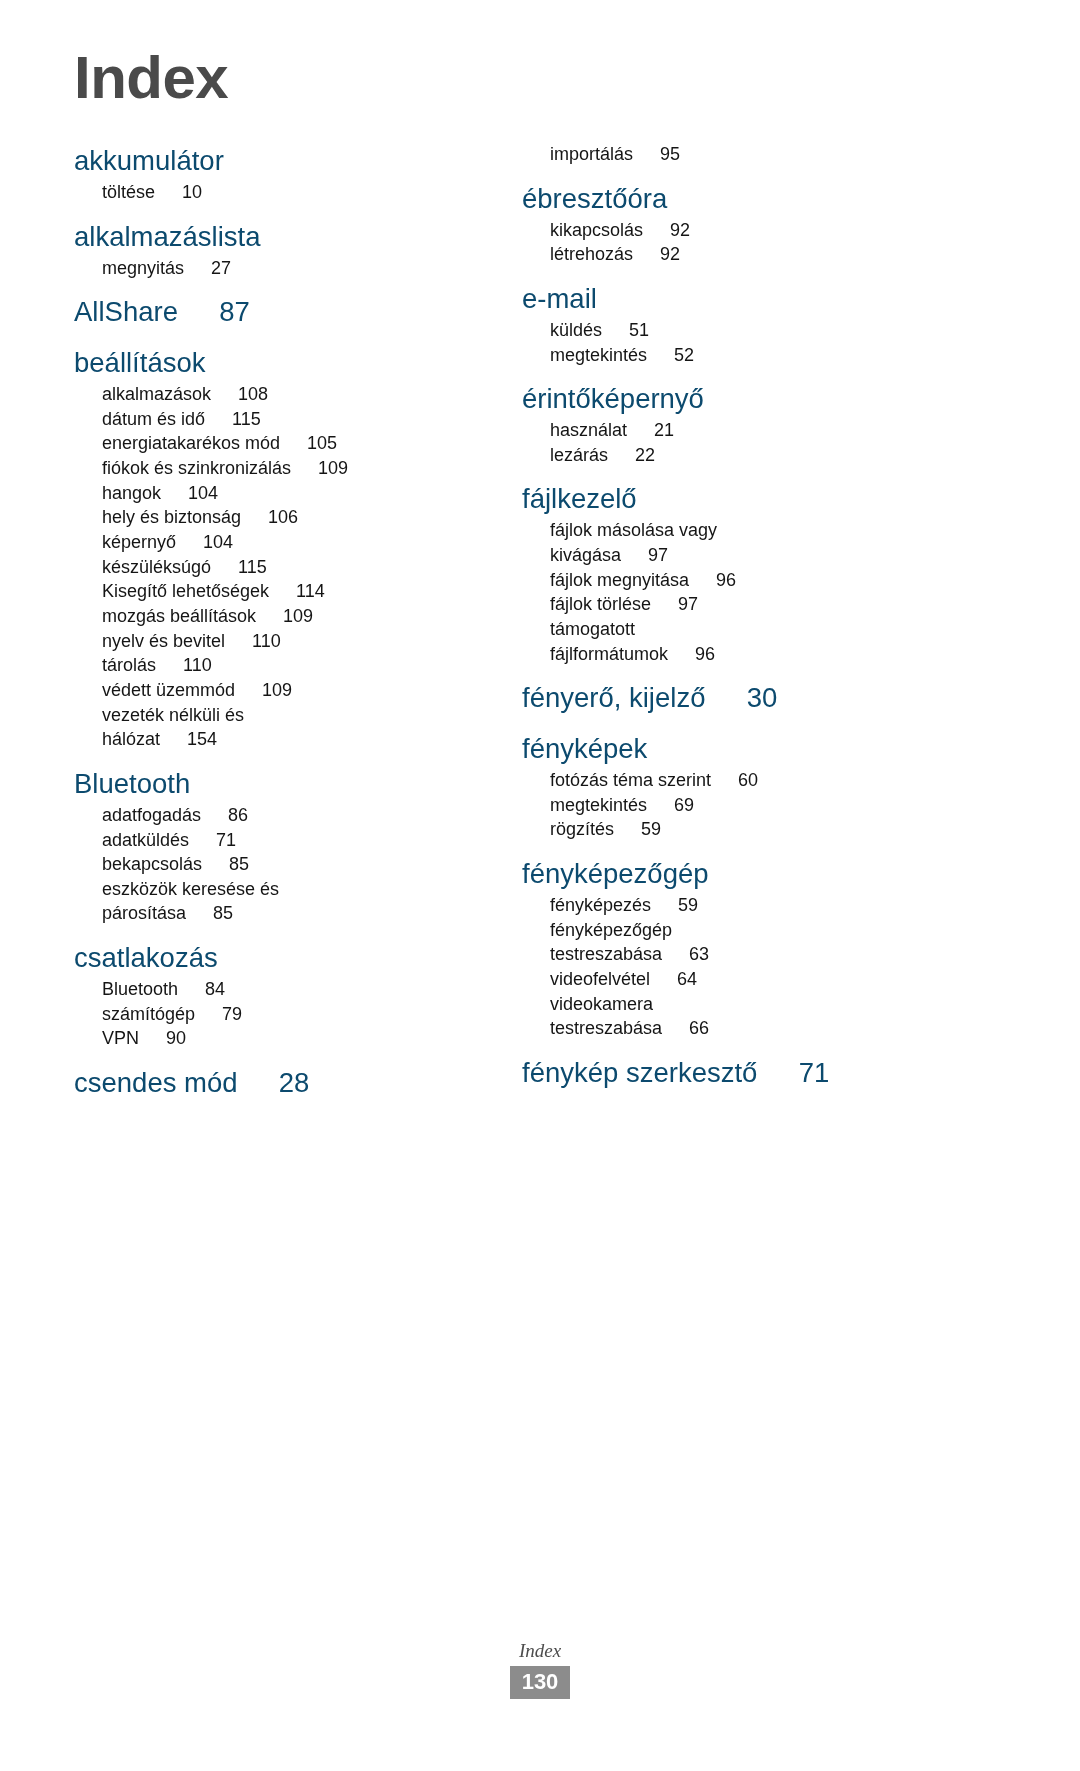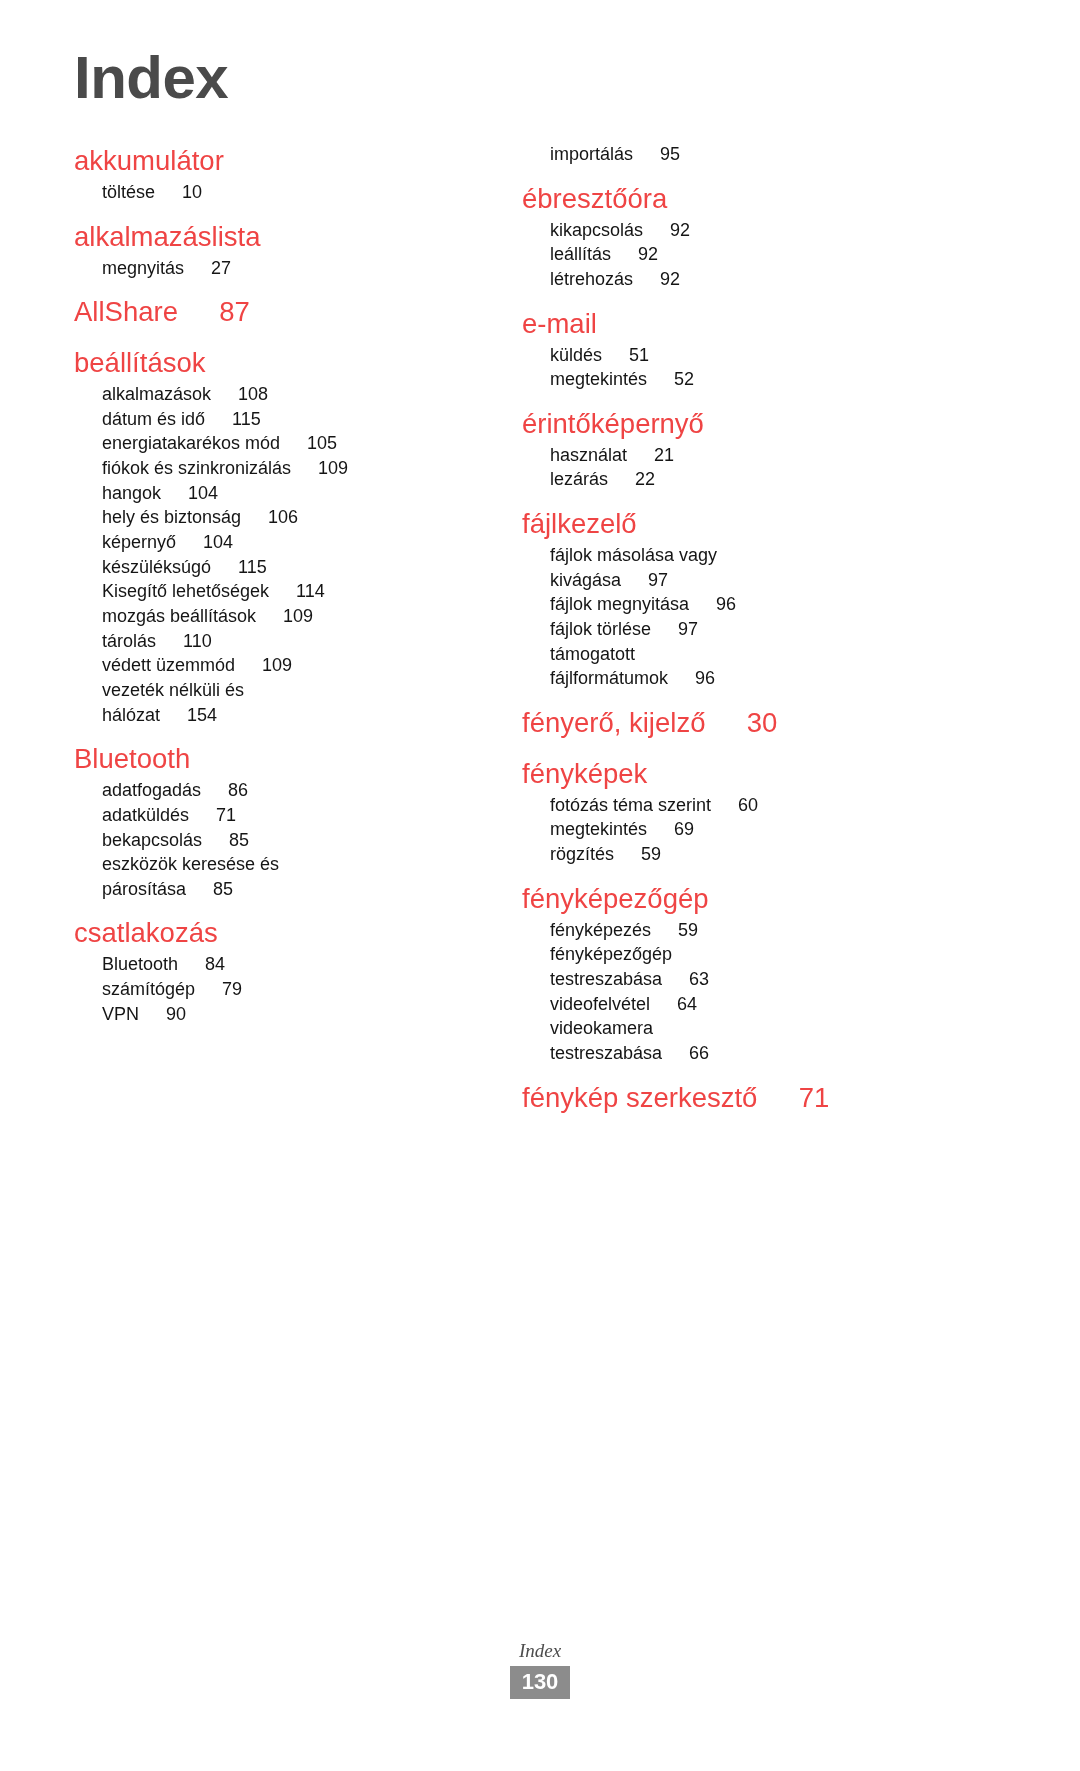--- a/index.html
+++ b/index.html
@@ -41,21 +41,21 @@
     width: 430px;
     box-sizing: border-box;
   }
   .column.right {
     padding-left: 18px;
   }
   .entry-group {
     margin-bottom: 0px;
   }
   .head {
-    color: #ef4444;
+    color: #0c4a6e;
     font-size: 27.5px;
     line-height: 1.38;
     padding-left: 14px;
     white-space: pre;
     margin-top: 13px;
   }
   .head.first {
     margin-top: 0;
   }
   .sub {
@@ -114,48 +114,51 @@
           <div class="sub">alkalmazások  108</div>
           <div class="sub">dátum és idő  115</div>
           <div class="sub">energiatakarékos mód  105</div>
           <div class="sub">fiókok és szinkronizálás  109</div>
           <div class="sub">hangok  104</div>
           <div class="sub">hely és biztonság  106</div>
           <div class="sub">képernyő  104</div>
           <div class="sub">készüléksúgó  115</div>
           <div class="sub">Kisegítő lehetőségek  114</div>
           <div class="sub">mozgás beállítások  109</div>
+          <div class="sub">nyelv és bevitel  110</div>
           <div class="sub">tárolás  110</div>
           <div class="sub">védett üzemmód  109</div>
           <div class="sub">vezeték nélküli és</div>
           <div class="sub">hálózat  154</div>
         </div>
         <div class="entry-group">
           <div class="head">Bluetooth</div>
           <div class="sub">adatfogadás  86</div>
           <div class="sub">adatküldés  71</div>
           <div class="sub">bekapcsolás  85</div>
           <div class="sub">eszközök keresése és</div>
           <div class="sub">párosítása  85</div>
         </div>
         <div class="entry-group">
           <div class="head">csatlakozás</div>
           <div class="sub">Bluetooth  84</div>
           <div class="sub">számítógép  79</div>
           <div class="sub">VPN  90</div>
         </div>
+        <div class="entry-group">
+          <div class="head">csendes mód  28</div>
+        </div>
       </div>
     <div class="column right" id="col-right">
         <div class="entry-group">
           <div class="sub">importálás  95</div>
         </div>
         <div class="entry-group">
           <div class="head">ébresztőóra</div>
           <div class="sub">kikapcsolás  92</div>
-          <div class="sub">leállítás  92</div>
           <div class="sub">létrehozás  92</div>
         </div>
         <div class="entry-group">
           <div class="head">e-mail</div>
           <div class="sub">küldés  51</div>
           <div class="sub">megtekintés  52</div>
         </div>
         <div class="entry-group">
           <div class="head">érintőképernyő</div>
           <div class="sub">használat  21</div>

